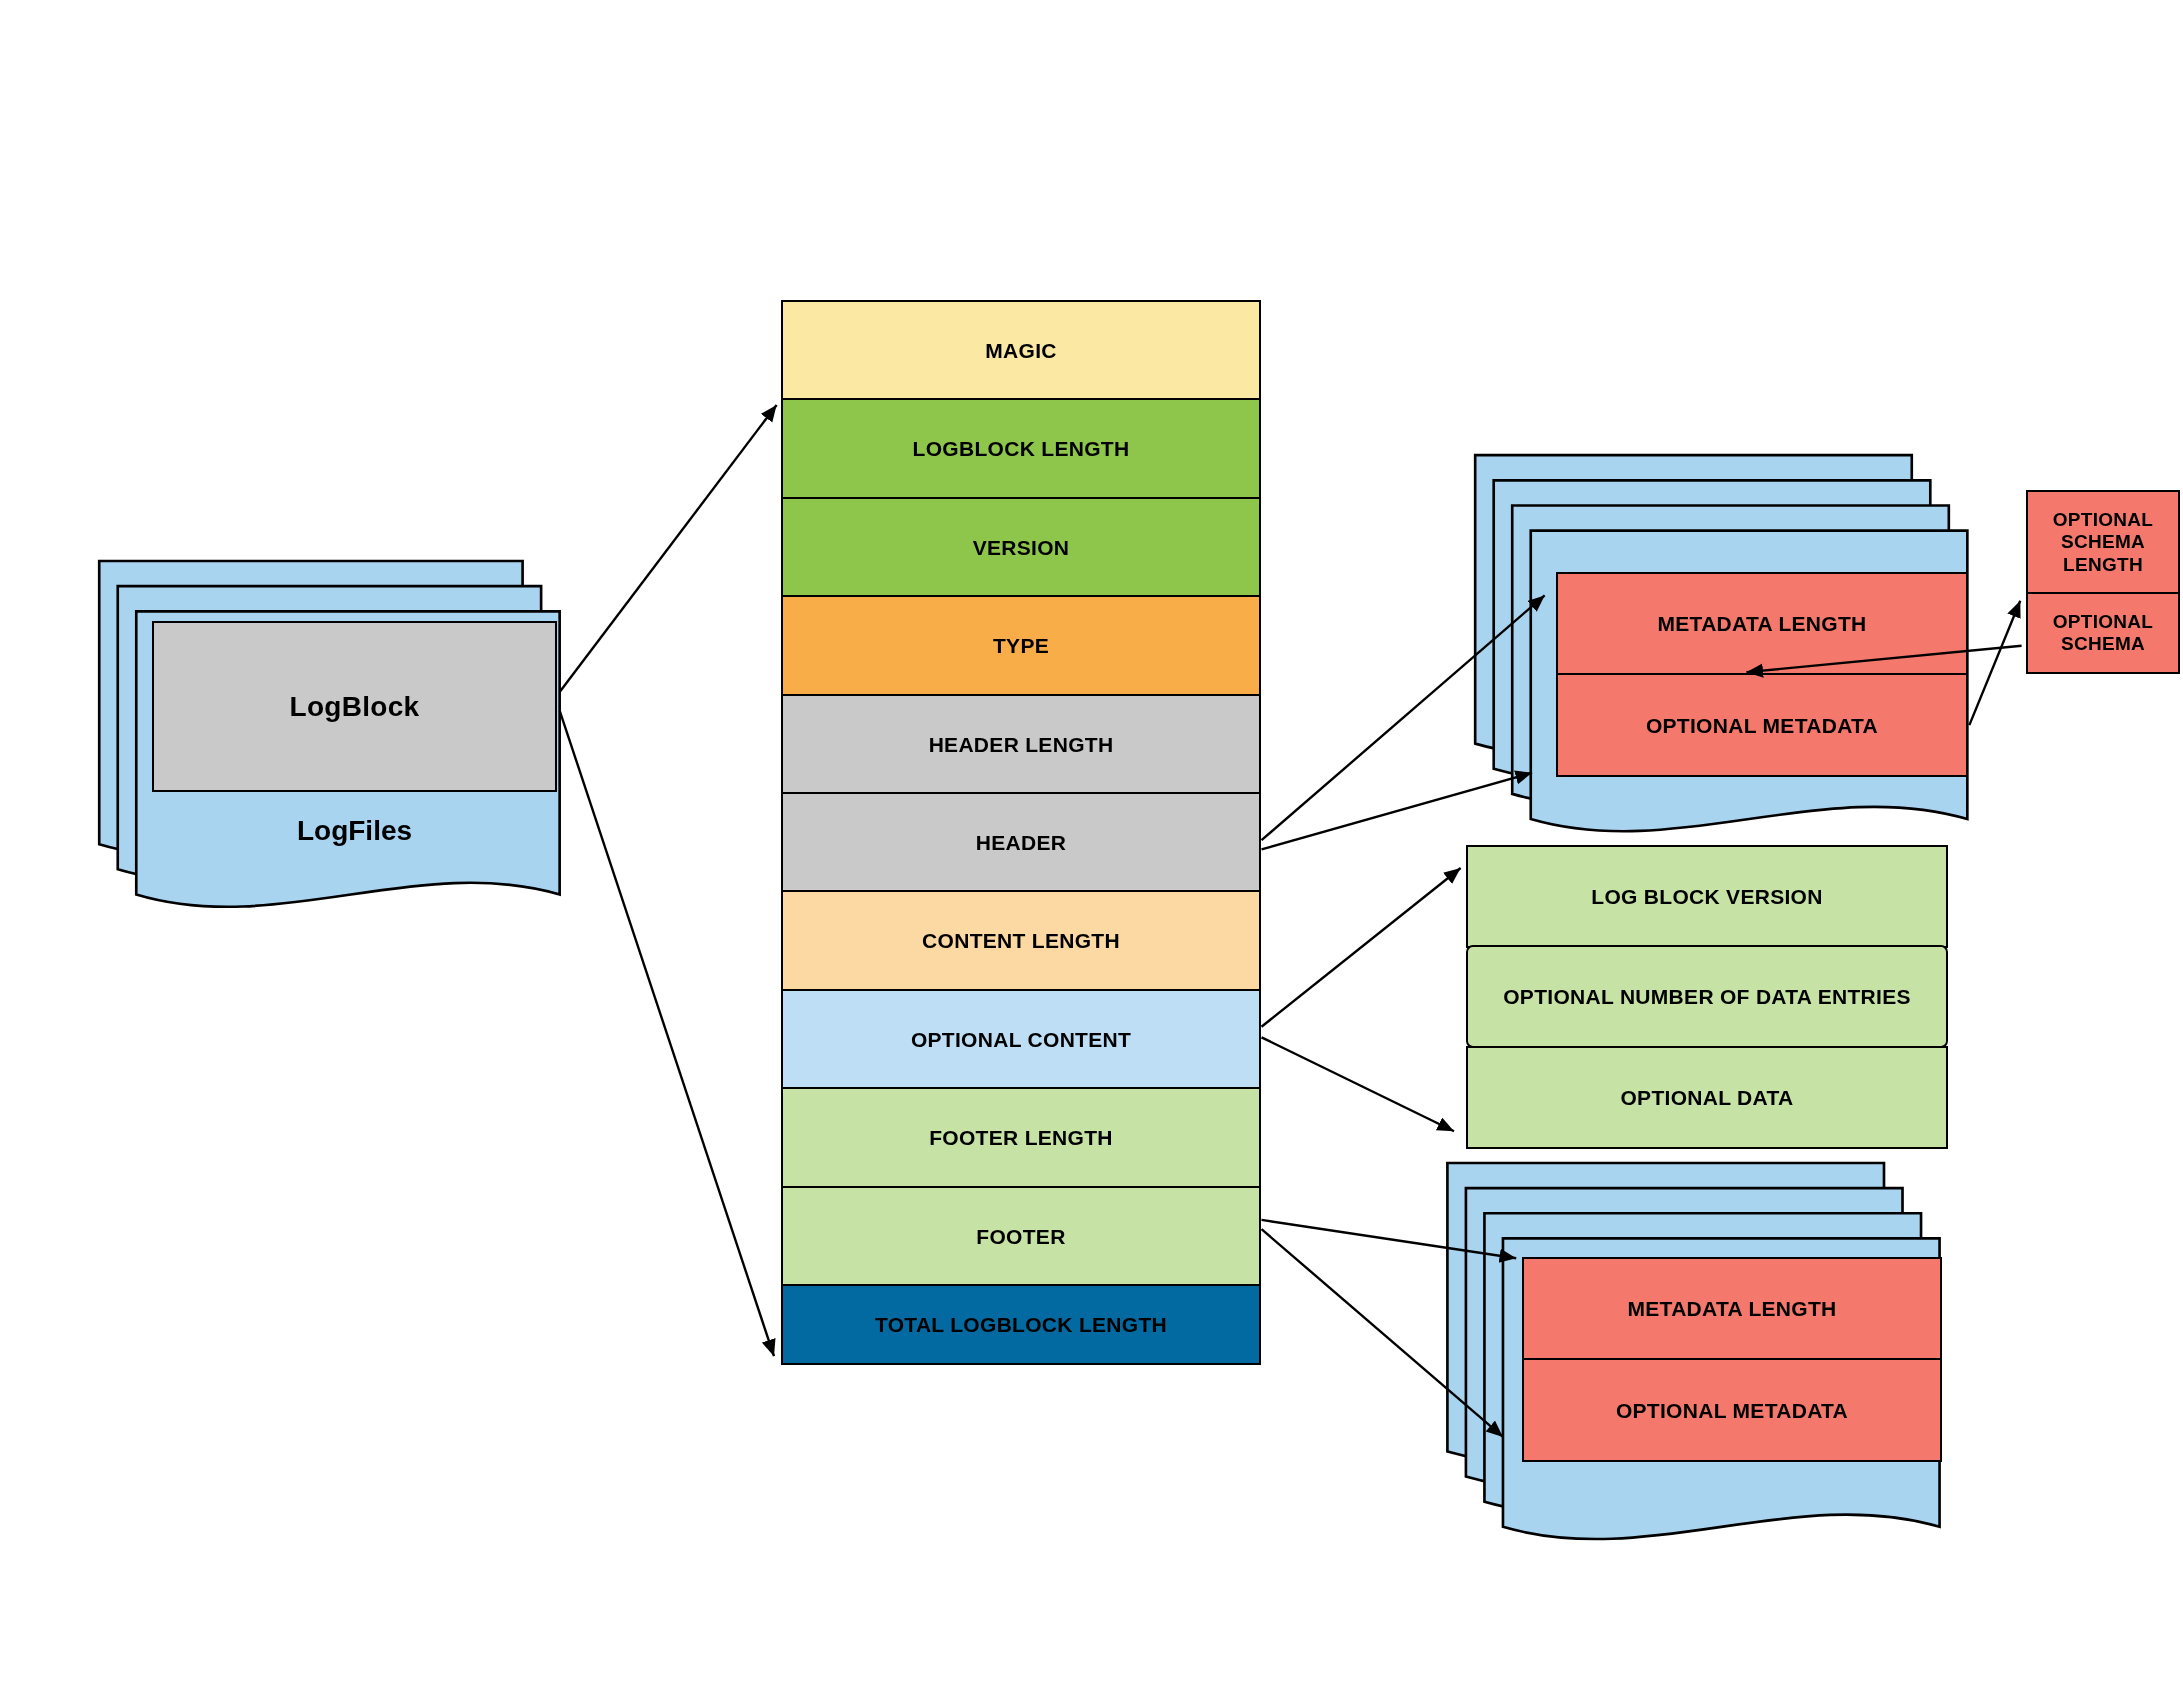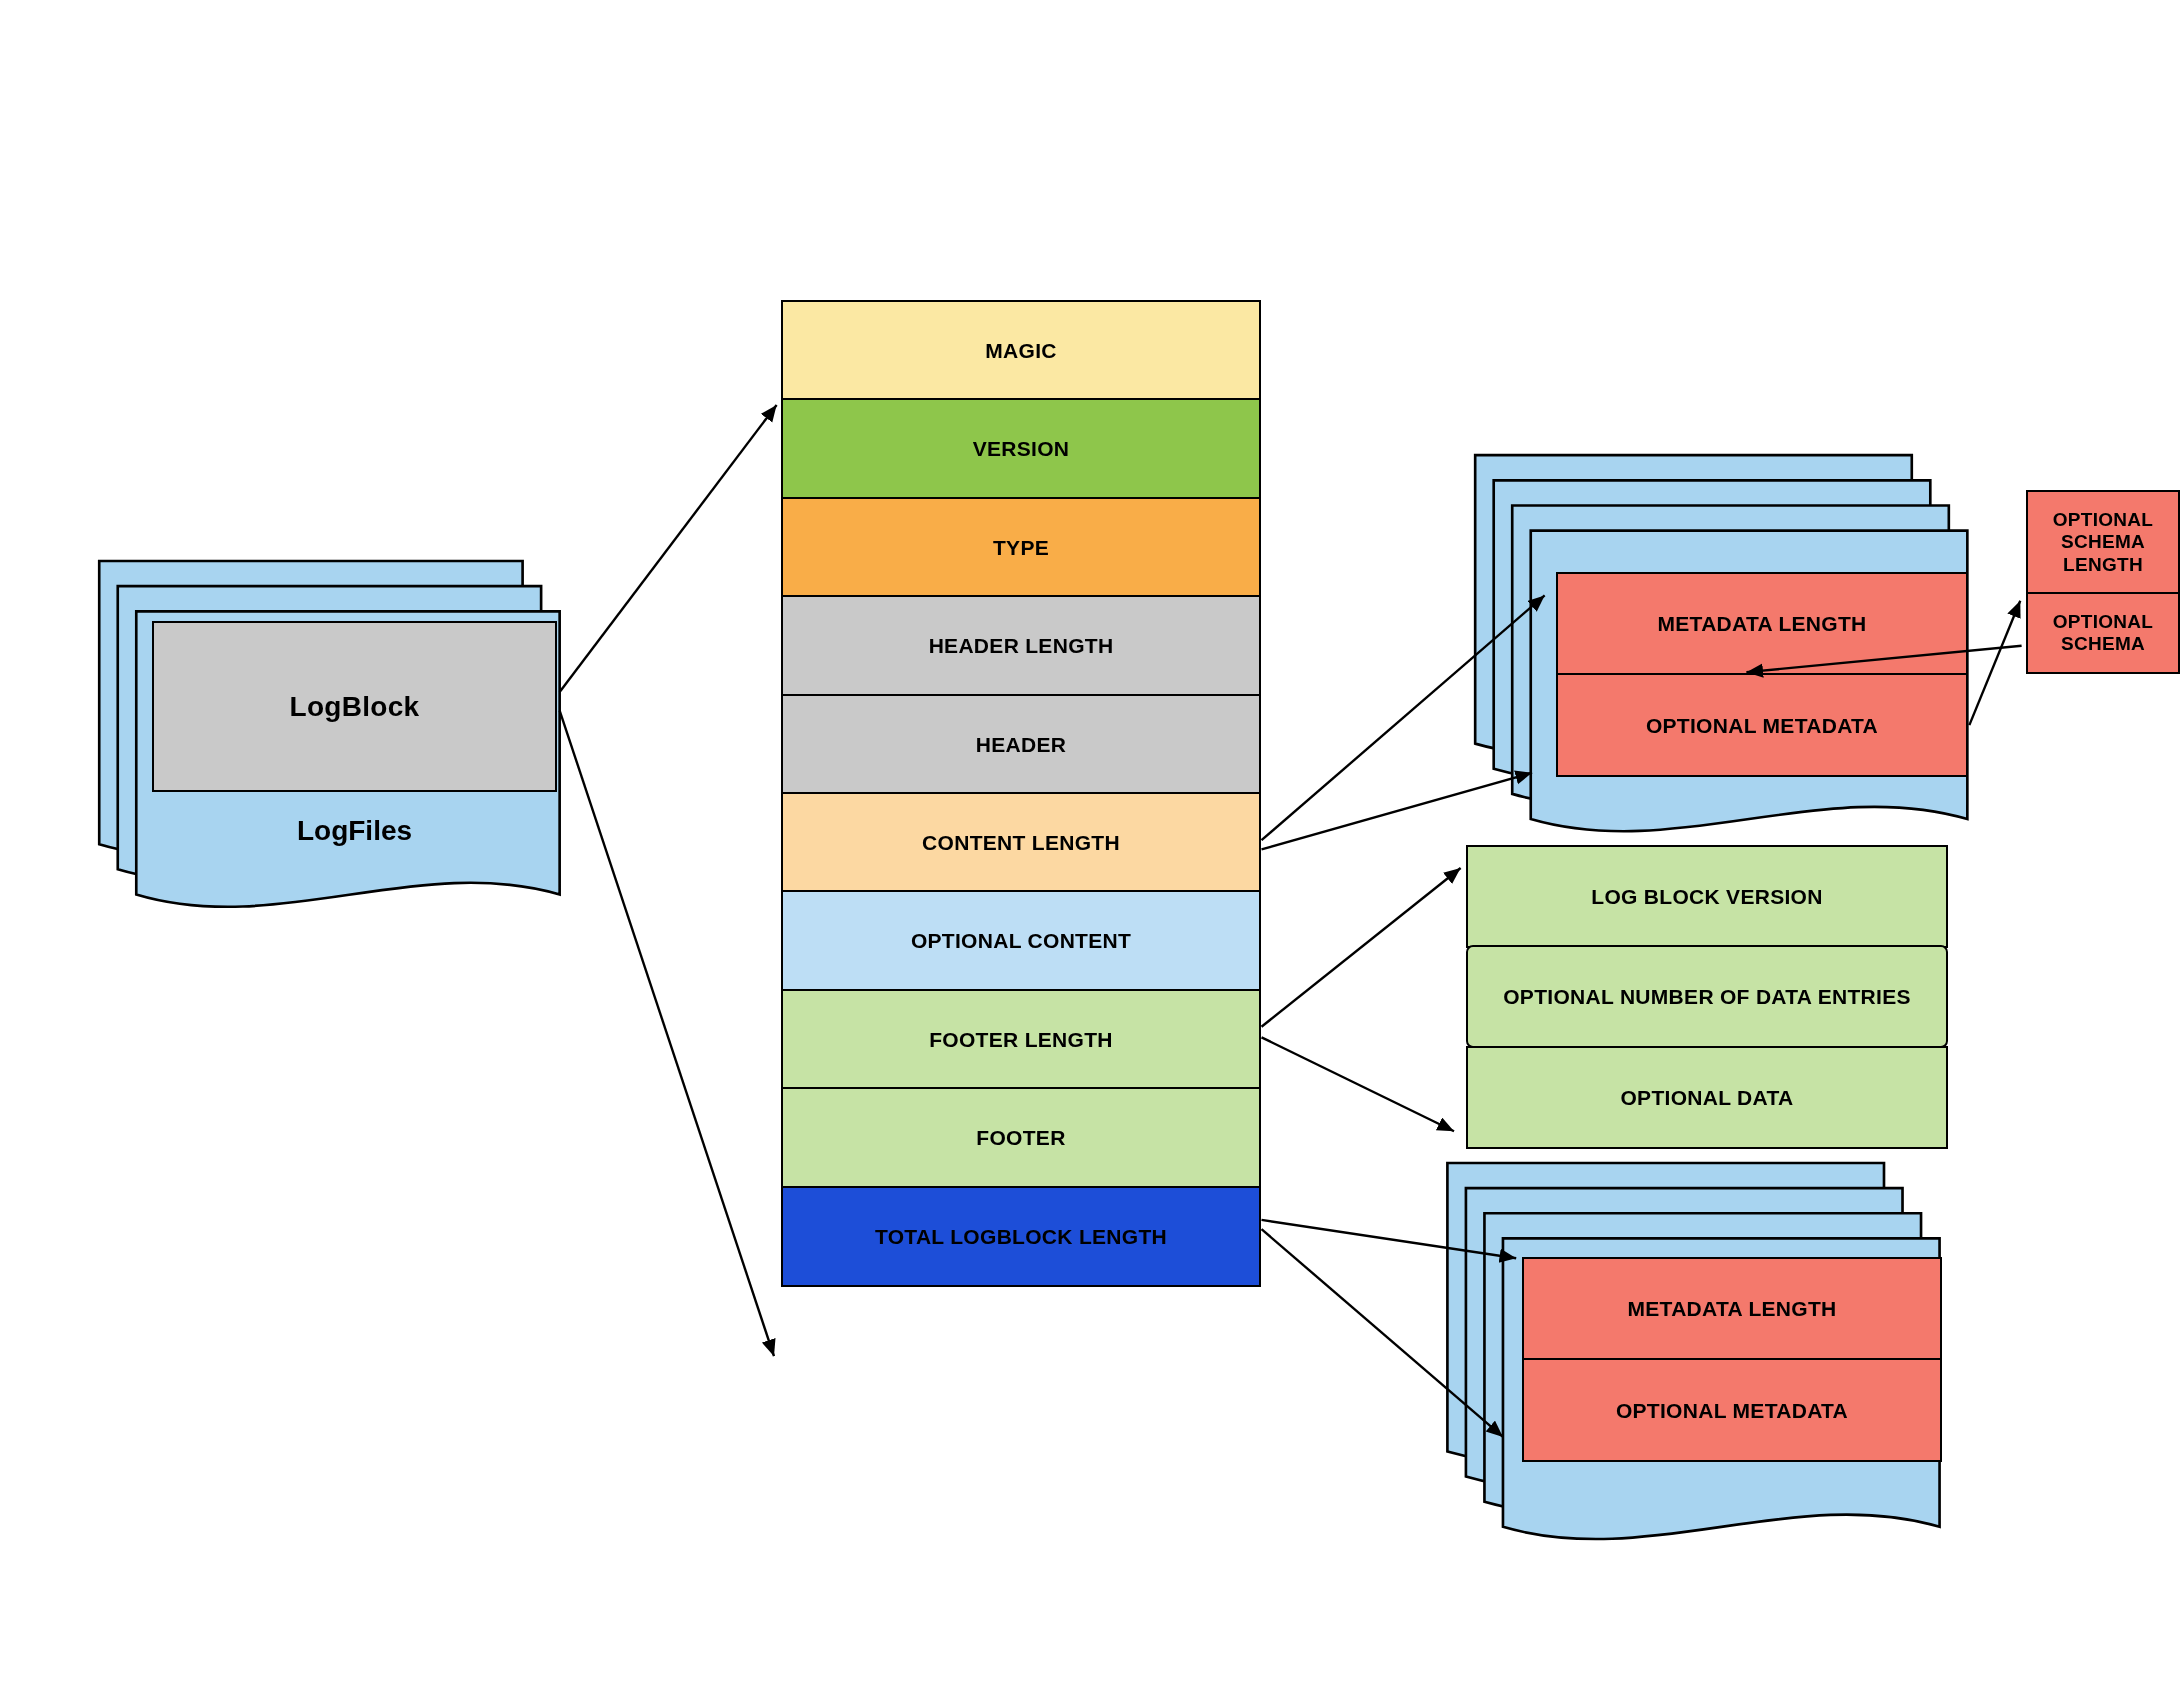--- a/index.html
+++ b/index.html
@@ -87,20 +87,23 @@
   </div>
   <div class="label-plain" style="left:152px; top:794px; width:405px; height:73px;">
     <span>LogFiles</span>
   </div>
 
   <div class="stack-col" style="left:781px; top:300px; width:480px;">
     <div class="box" style="height: 101px; background-color: rgb(251, 232, 163);">
       <span>MAGIC</span>
     </div>
     <div class="box" style="height: 101px; background-color: rgb(142, 198, 75);">
+      <span>LOGBLOCK LENGTH</span>
+    </div>
+    <div class="box" style="height: 101px; background-color: rgb(142, 198, 75);">
       <span>VERSION</span>
     </div>
     <div class="box" style="height: 101px; background-color: rgb(249, 173, 72);">
       <span>TYPE</span>
     </div>
     <div class="box" style="height: 101px; background-color: rgb(201, 201, 201);">
       <span>HEADER LENGTH</span>
     </div>
     <div class="box" style="height: 101px; background-color: rgb(201, 201, 201);">
       <span>HEADER</span>
@@ -110,21 +113,21 @@
     </div>
     <div class="box" style="height: 101px; background-color: rgb(189, 222, 245);">
       <span>OPTIONAL CONTENT</span>
     </div>
     <div class="box" style="height: 101px; background-color: rgb(198, 227, 165);">
       <span>FOOTER LENGTH</span>
     </div>
     <div class="box" style="height: 101px; background-color: rgb(198, 227, 165);">
       <span>FOOTER</span>
     </div>
-    <div class="box" style="height: 101px; background-color: #1d4ed8;">
+    <div class="box" style="height: 81px; background-color: #0369a1;">
       <span>TOTAL LOGBLOCK LENGTH</span>
     </div>
   </div>
 
   <div class="stack-col" style="left:1556px; top:572px; width:412px;">
     <div class="box" style="height: 104px; background-color: rgb(244, 121, 108);">
       <span>METADATA LENGTH</span>
     </div>
     <div class="box" style="height: 104px; background-color: rgb(244, 121, 108);">
       <span>OPTIONAL METADATA</span>

